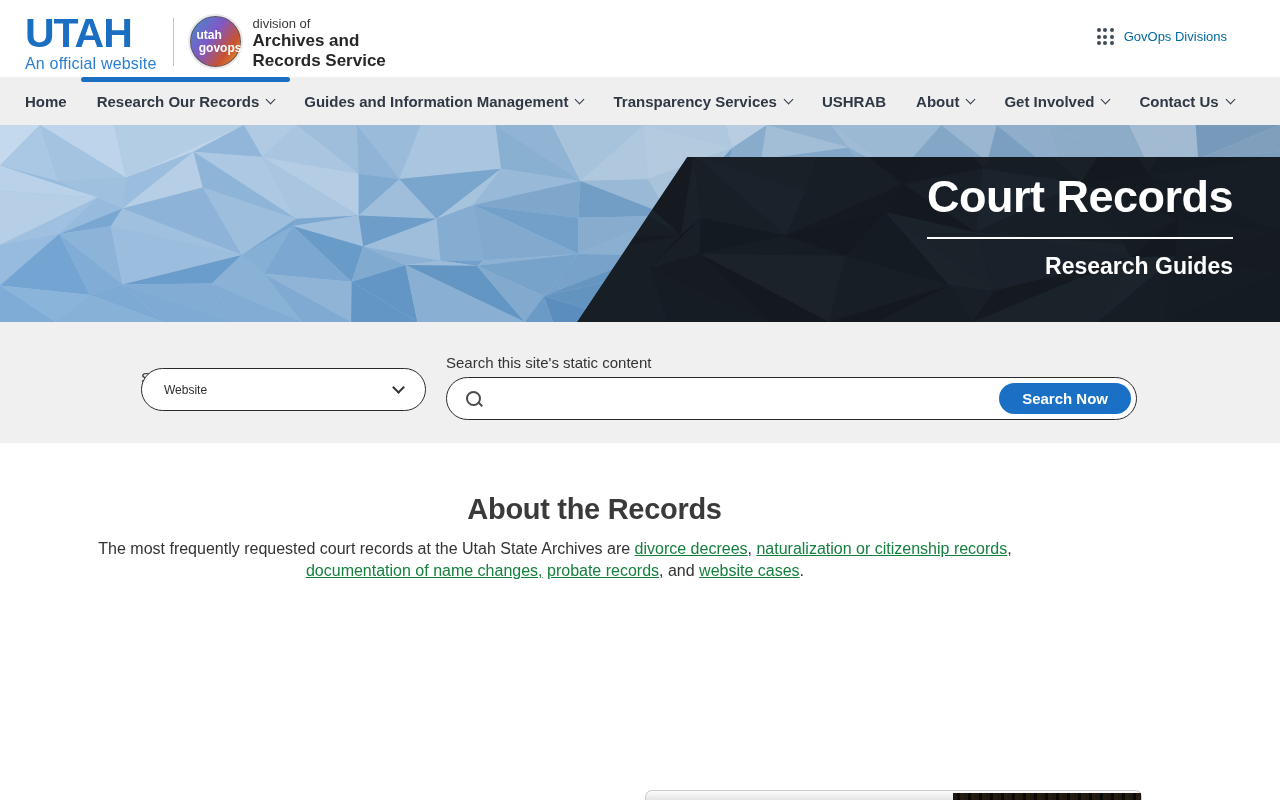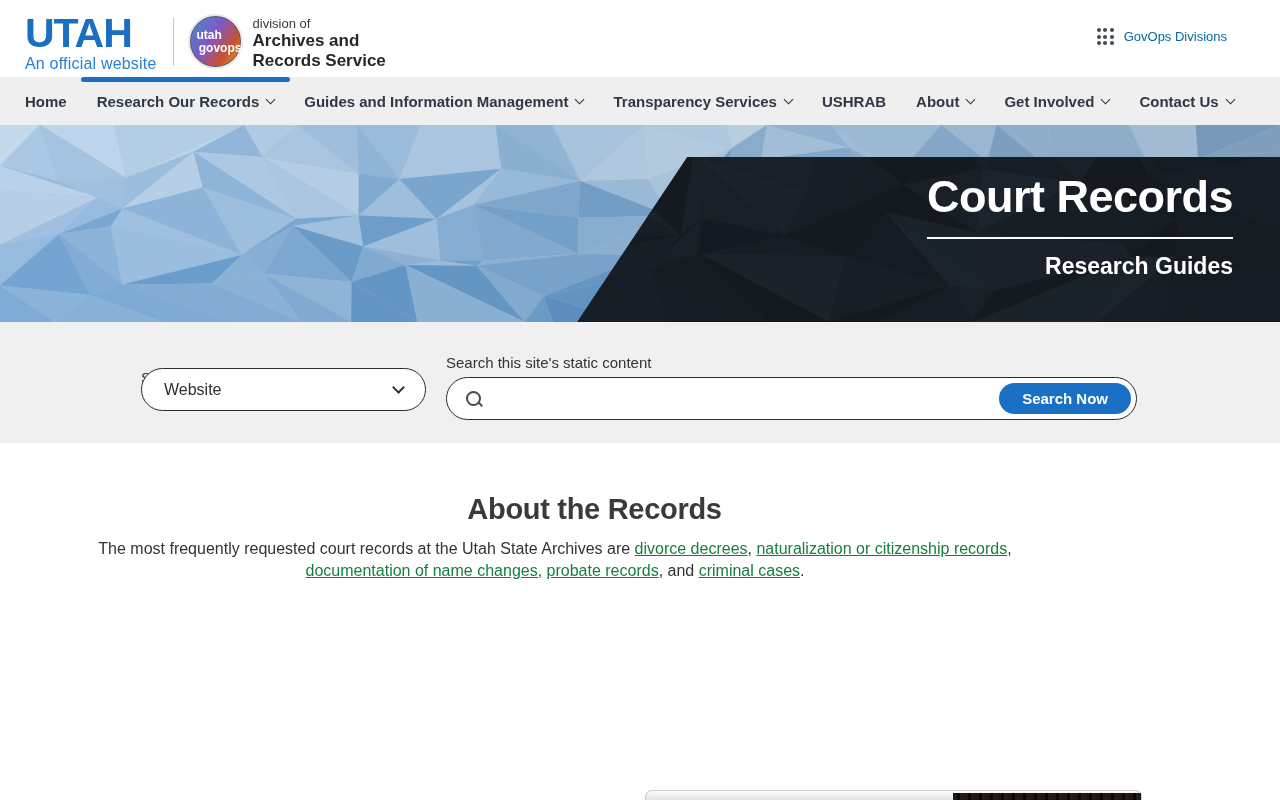--- a/index.html
+++ b/index.html
@@ -44,21 +44,21 @@
   .hero-divider { border:none; border-top:2px solid #fff; margin-top:15px; width:100%; }
   .hero-subtitle { font-size:23px; font-weight:700; margin-top:14px; }
 
   
   .search-band { position:relative; height:121px; background:#f0f0f1; }
   .label { font-size:15px; color:#333; }
   .search-type-label { position:absolute; left:141px; top:15px;margin-top:32px; }
   .select-pill { position:absolute; left:141px; top:46px; width:285px; height:43px; background:#fff;
       border:1px solid #2b2b2b; border-radius:999px; display:flex; align-items:center; justify-content:space-between;
       padding:0 22px; cursor:pointer; }
-  .select-pill .sel-val { font-size:16px; color:#2e2e2e; }
+  .select-pill .sel-val { font-size:12px; color:#2e2e2e; }
   .select-chev { width:9px; height:9px; border-right:2px solid #333; border-bottom:2px solid #333; transform:rotate(45deg); margin-top:-4px; }
   .search-content-label { position:absolute; left:446px; top:32px; }
   .search-pill { position:absolute; left:446px; top:55px; width:691px; height:43px; background:#fff;
       border:1px solid #2b2b2b; border-radius:999px; display:flex; align-items:center; padding:0 118px 0 18px; }
   .mag { position:relative; width:18px; height:18px; flex:0 0 auto; margin-right:10px; }
   .mag::before { content:""; position:absolute; width:11px; height:11px; border:2px solid #4a4a4a; border-radius:50%; left:1px; top:1px; }
   .mag::after { content:""; position:absolute; width:6px; height:2.4px; background:#4a4a4a; transform:rotate(45deg); right:0px; bottom:2px; }
   .search-input { flex:1; border:none; outline:none; background:transparent; font-size:16px; color:#333; font-family:"Liberation Sans",sans-serif; }
   .search-input::placeholder { color:#9b9b9b; }
   .search-now { position:absolute; right:5px; top:5px; bottom:5px; padding:0 23px; border:none; border-radius:999px;
@@ -469,20 +469,20 @@
     <div class="label search-content-label">Search this site's static content</div>
     <div class="search-pill">
       <span class="mag"></span>
       <button class="search-now">Search Now</button>
     </div>
   </div>
 
 
   <div class="about">
     <div class="about-heading">About the Records</div>
-    <p class="about-text"><span>The most frequently requested court records at the Utah State Archives are </span><a>divorce decrees</a><span>, </span><a>naturalization or citizenship records</a><span>, </span><a>documentation of name changes,</a><span> </span><a>probate records</a><span>, and </span><a>criminal cases</a><span>.</span></p>
+    <p class="about-text"><span>The most frequently requested court records at the Utah State Archives are </span><a>divorce decrees</a><span>, </span><a>naturalization or citizenship records</a><span>, </span><a>documentation of name changes,</a><span> </span><a>probate records</a><span>, and </span><a>website cases</a><span>.</span></p>
   </div>
 
   <div class="peek">
     <div class="peek-dark"></div>
   </div>
 
 </div>
 
 </body></html>

